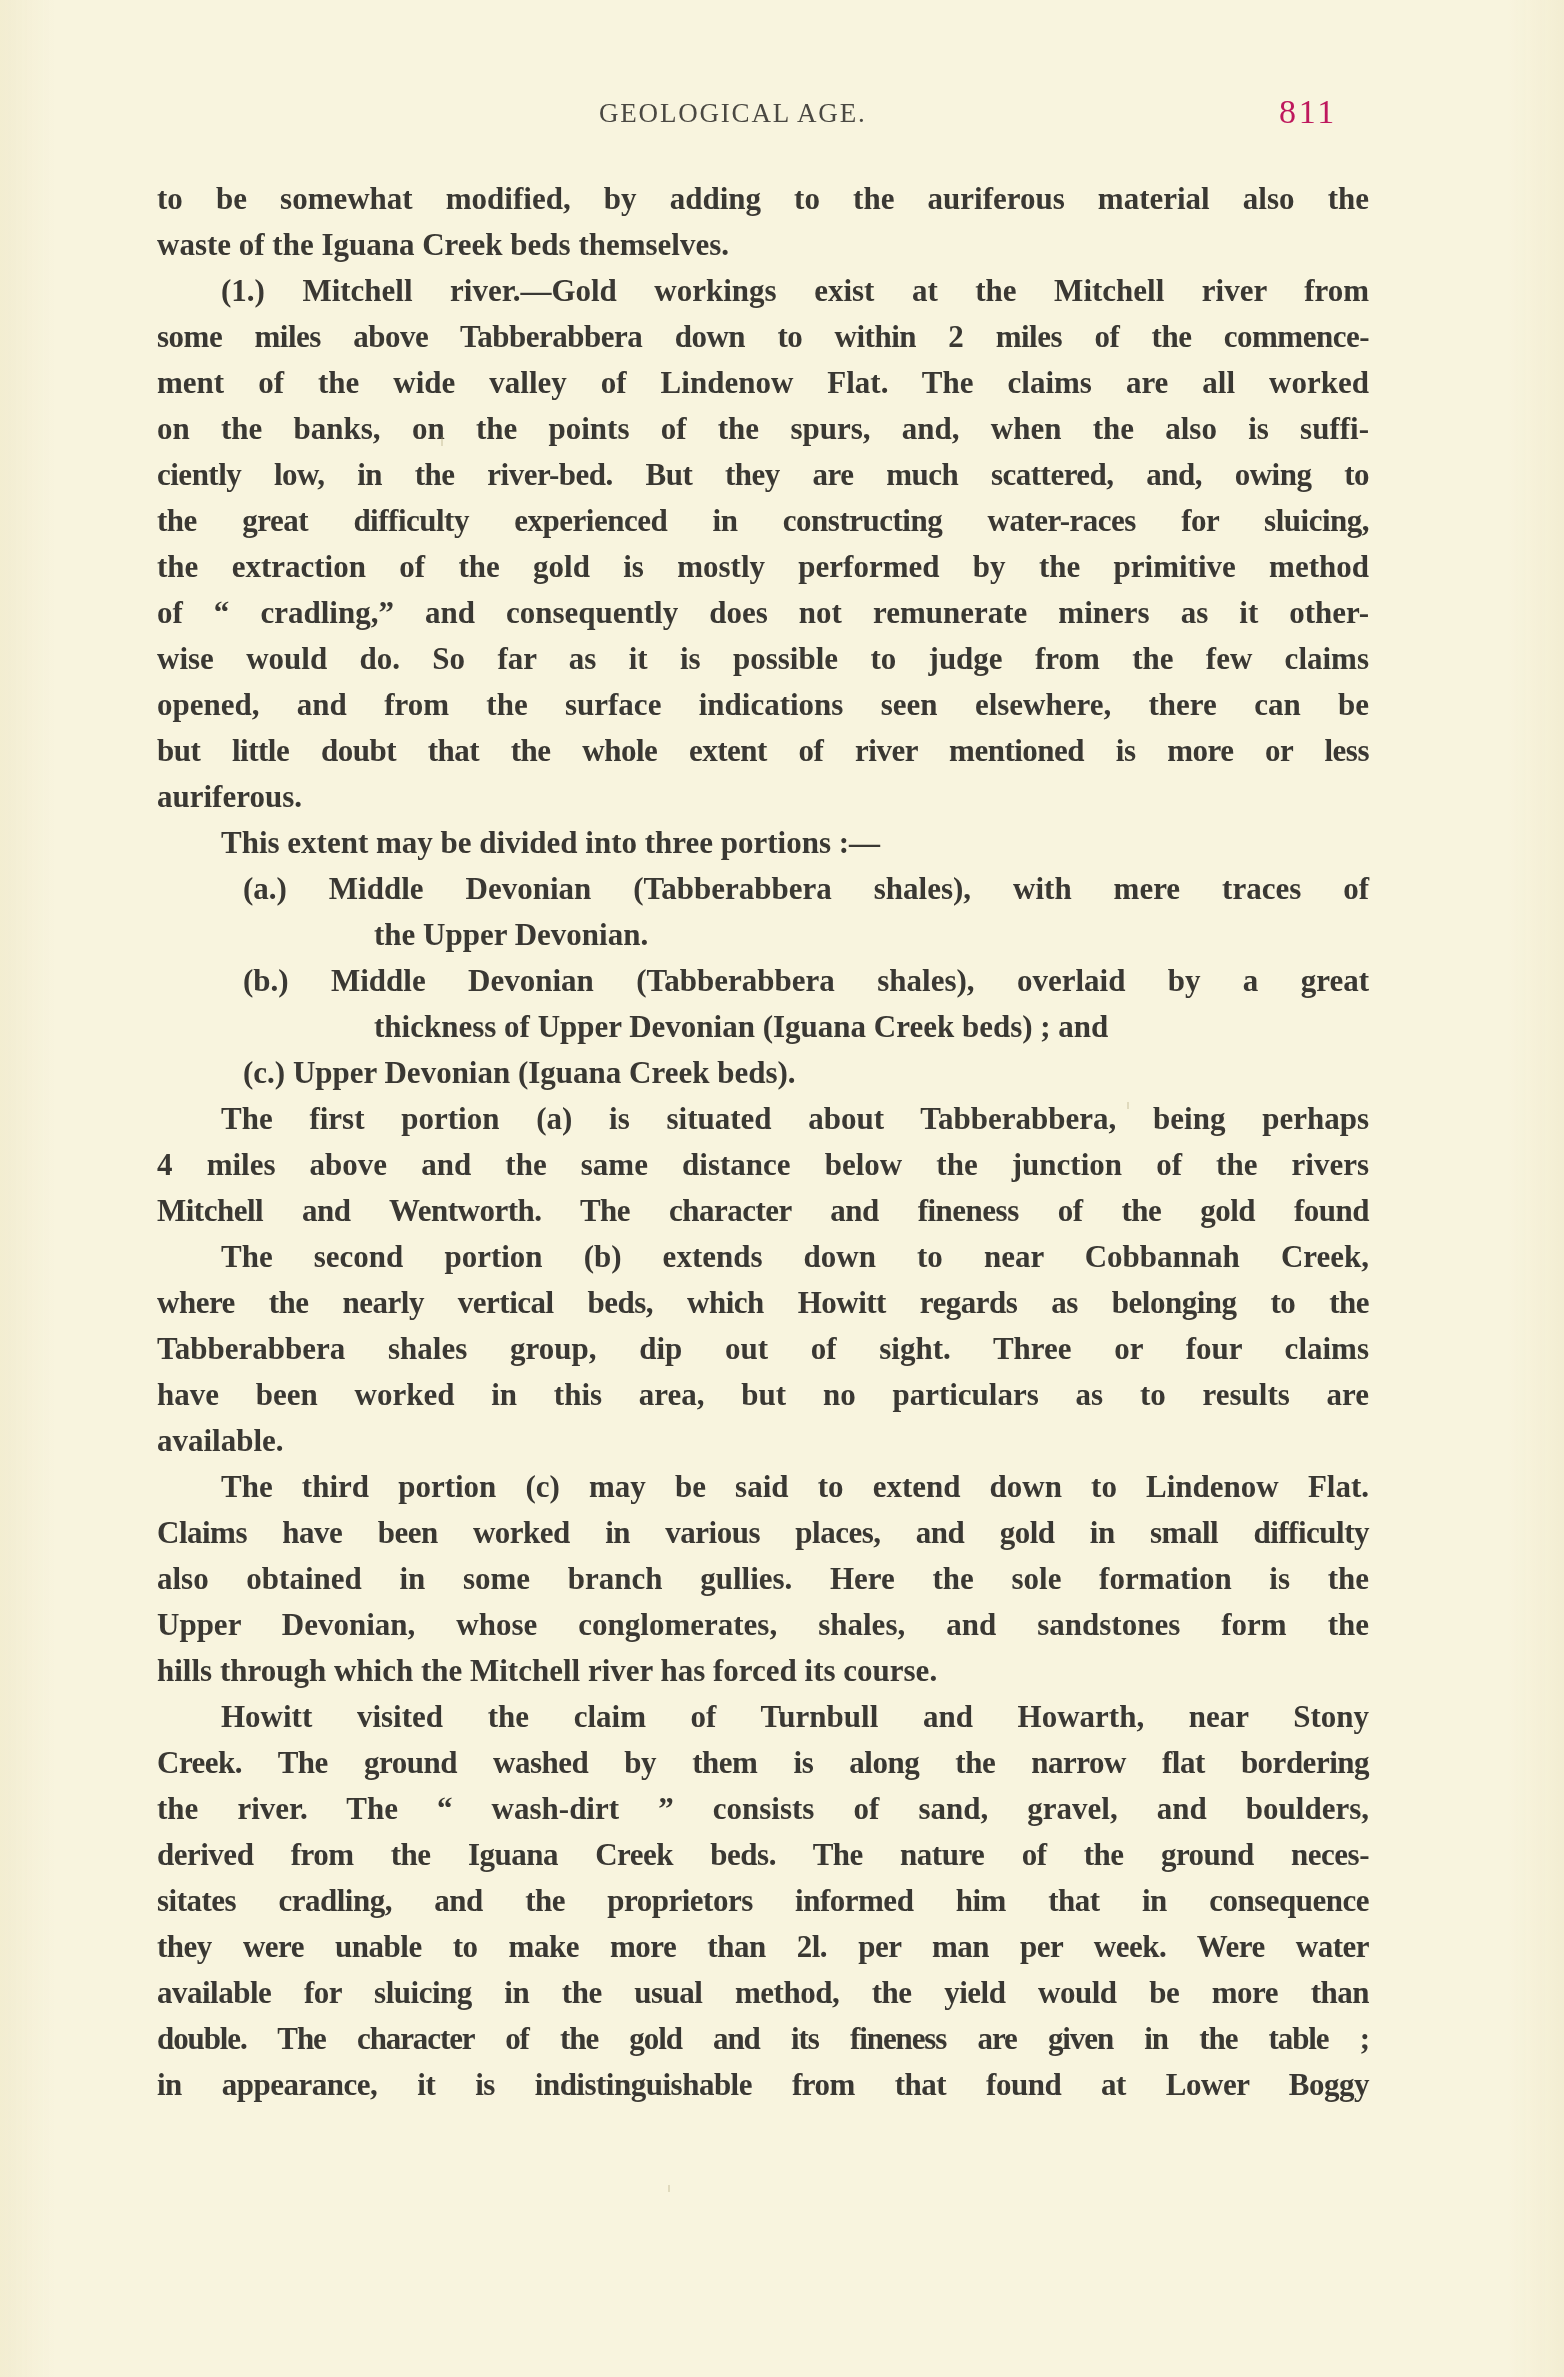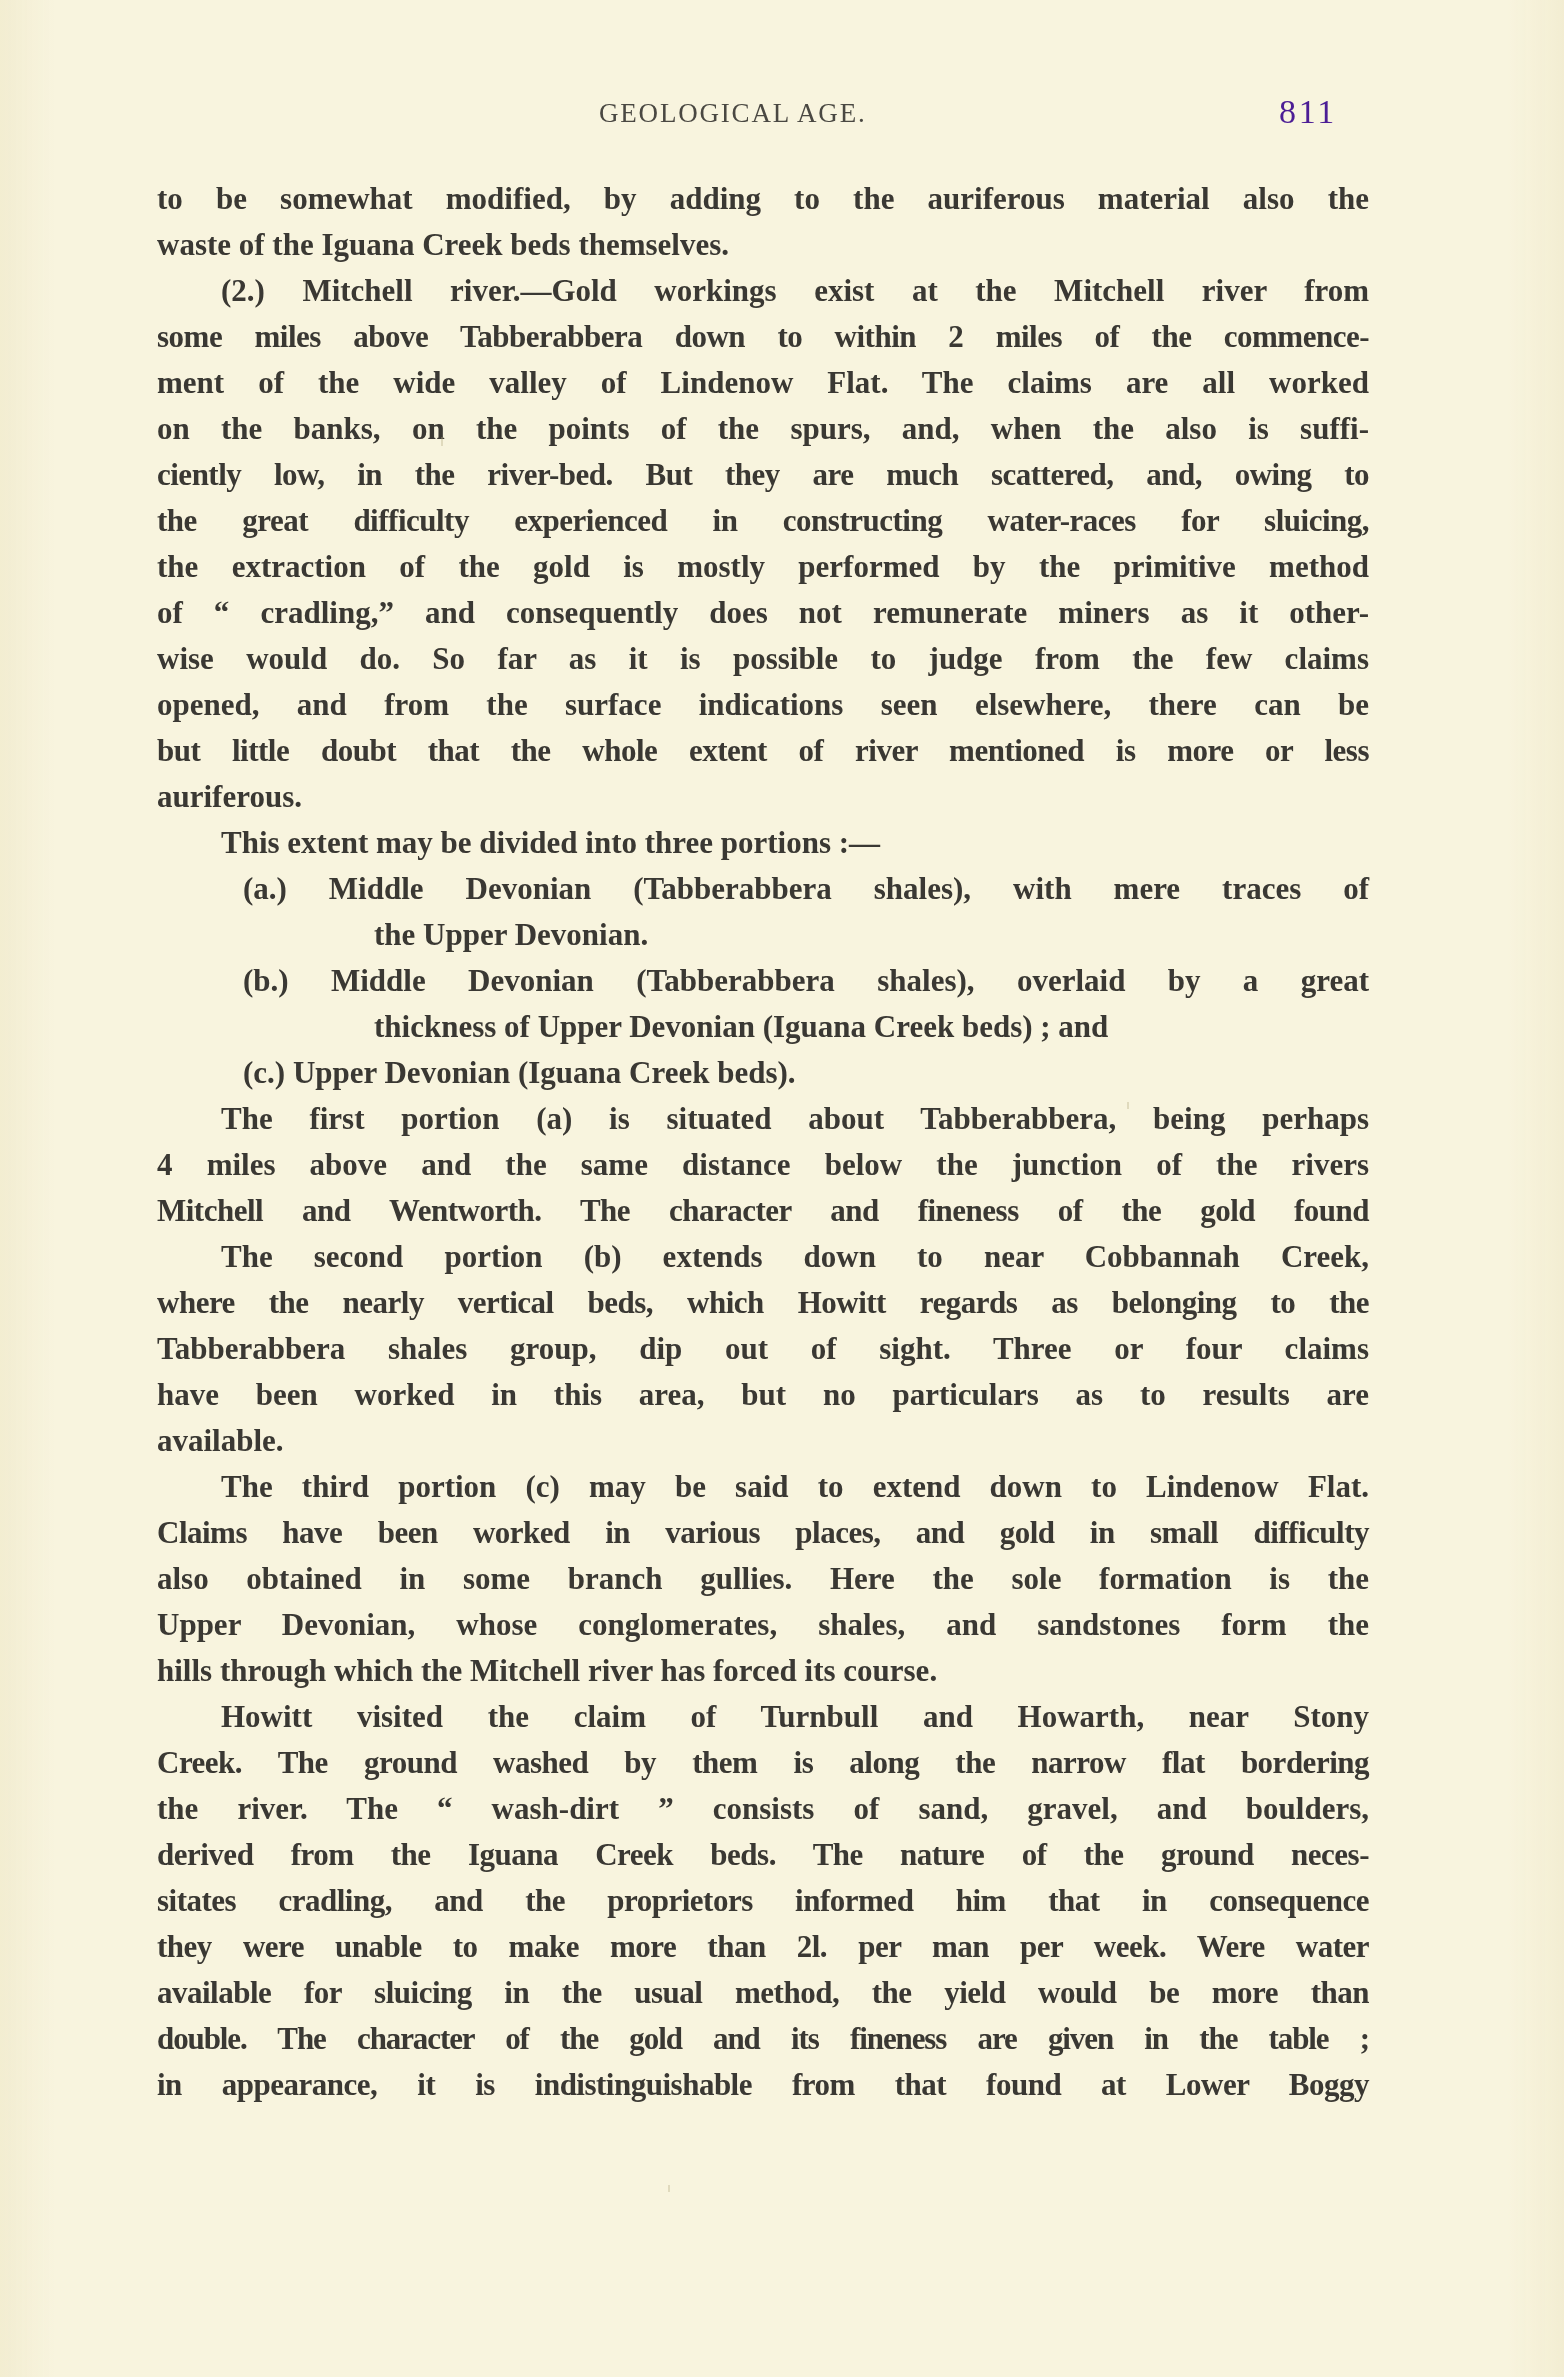--- a/index.html
+++ b/index.html
@@ -37,21 +37,21 @@
       font-size: 27px;
       letter-spacing: 1.8px;
       color: #4a4842;
     }
     .page-number {
       position: absolute;
       left: 1279px;
       top: 0;
       font-size: 34px;
       letter-spacing: 2.7px;
-      color: #4c1d95;
+      color: #be185d;
     }
     .body-text {
       position: absolute;
       left: 157px;
       top: 176px;
       width: 1212px;
     }
     .line {
       height: 46px;
       line-height: 46px;
@@ -94,21 +94,21 @@
   <div class="running-head">
     <span class="running-title">GEOLOGICAL AGE.</span>
     <span class="page-number">811</span>
   </div>
 
   <div class="body-text">
 
     <div class="line">to be somewhat modified, by adding to the auriferous material also the</div>
     <div class="line last">waste of the Iguana Creek beds themselves.</div>
 
-    <div class="line indent">(2.) Mitchell river.—Gold workings exist at the Mitchell river from</div>
+    <div class="line indent">(1.) Mitchell river.—Gold workings exist at the Mitchell river from</div>
     <div class="line tight">some miles above Tabberabbera down to within 2 miles of the commence-</div>
     <div class="line">ment of the wide valley of Lindenow Flat.  The claims are all worked</div>
     <div class="line">on the banks, on the points of the spurs, and, when the also is suffi-</div>
     <div class="line tight">ciently low, in the river-bed.  But they are much scattered, and, owing to</div>
     <div class="line tight">the great difficulty experienced in constructing water-races for sluicing,</div>
     <div class="line">the extraction of the gold is mostly performed by the primitive method</div>
     <div class="line">of “ cradling,” and consequently does not remunerate miners as it other-</div>
     <div class="line">wise would do.  So far as it is possible to judge from the few claims</div>
     <div class="line">opened, and from the surface indications seen elsewhere, there can be</div>
     <div class="line tight">but little doubt that the whole extent of river mentioned is more or less</div>

